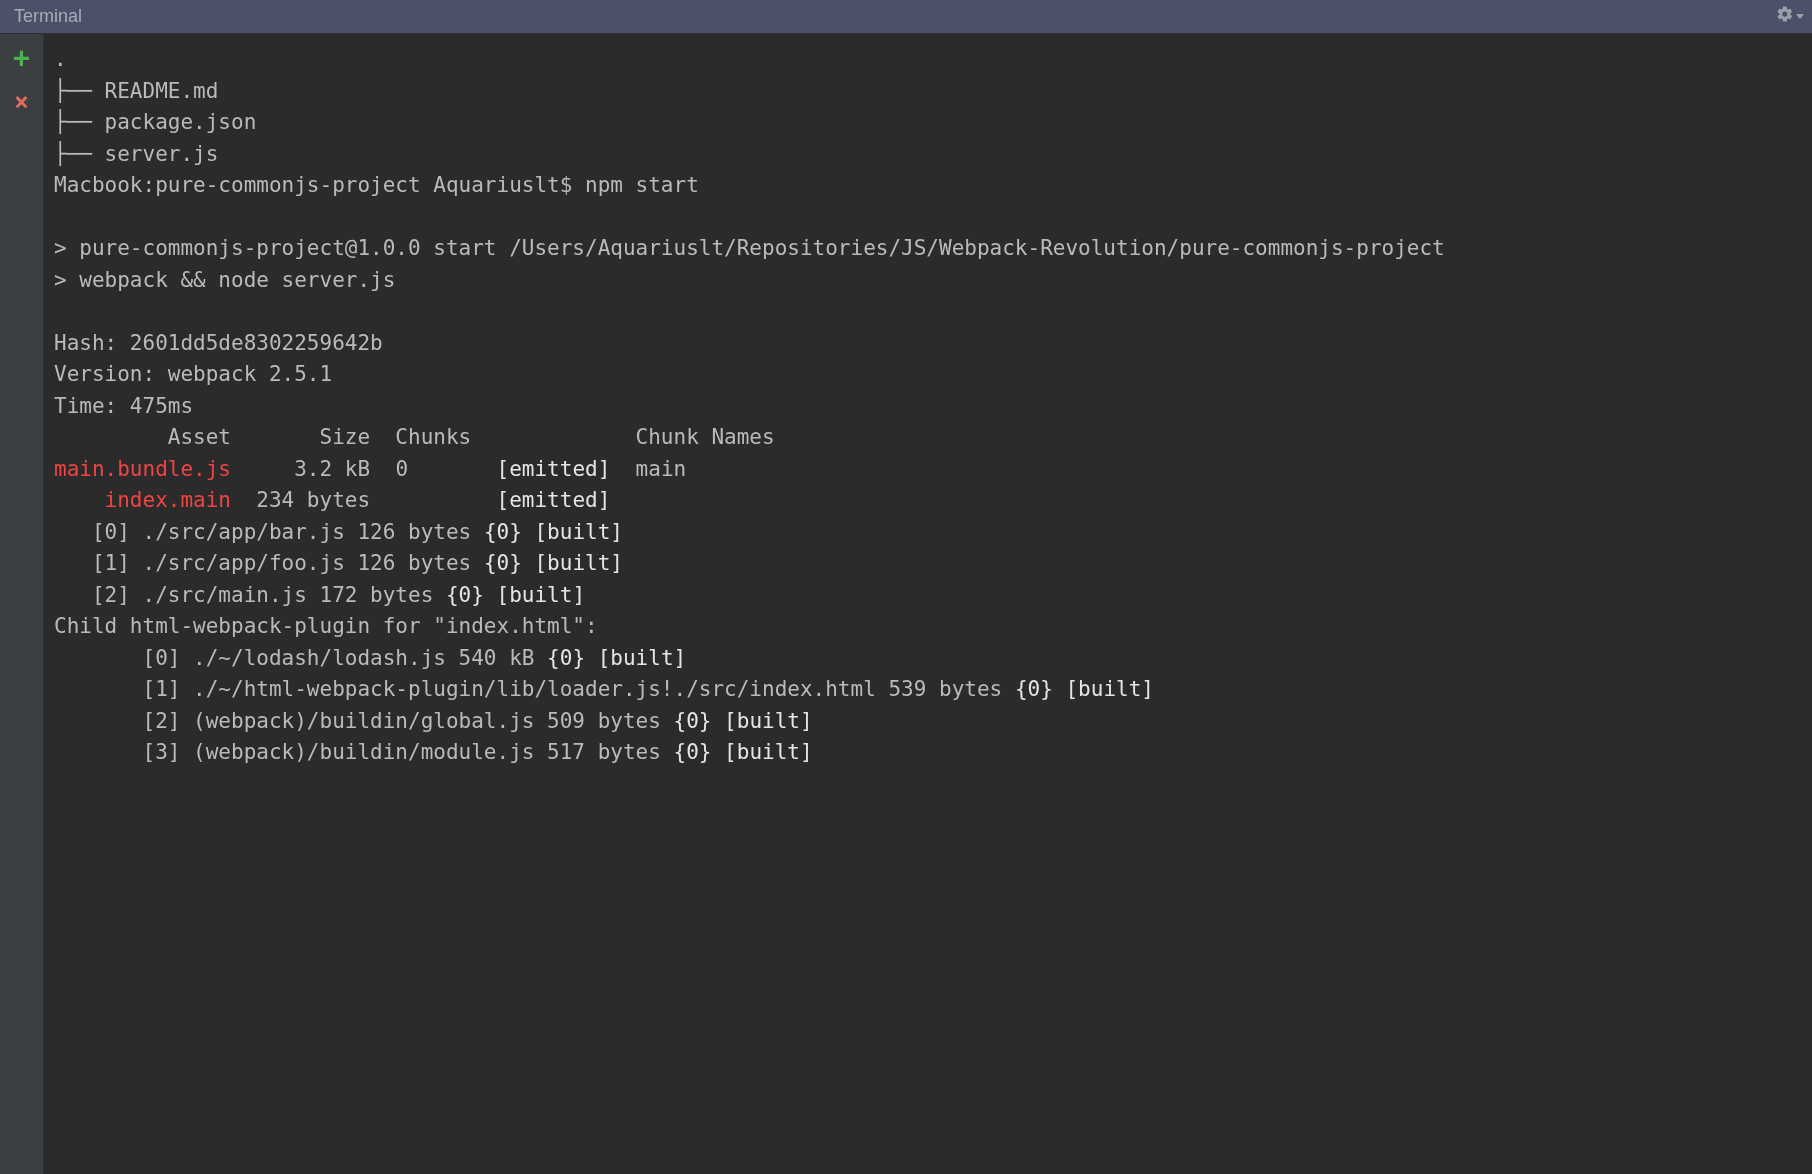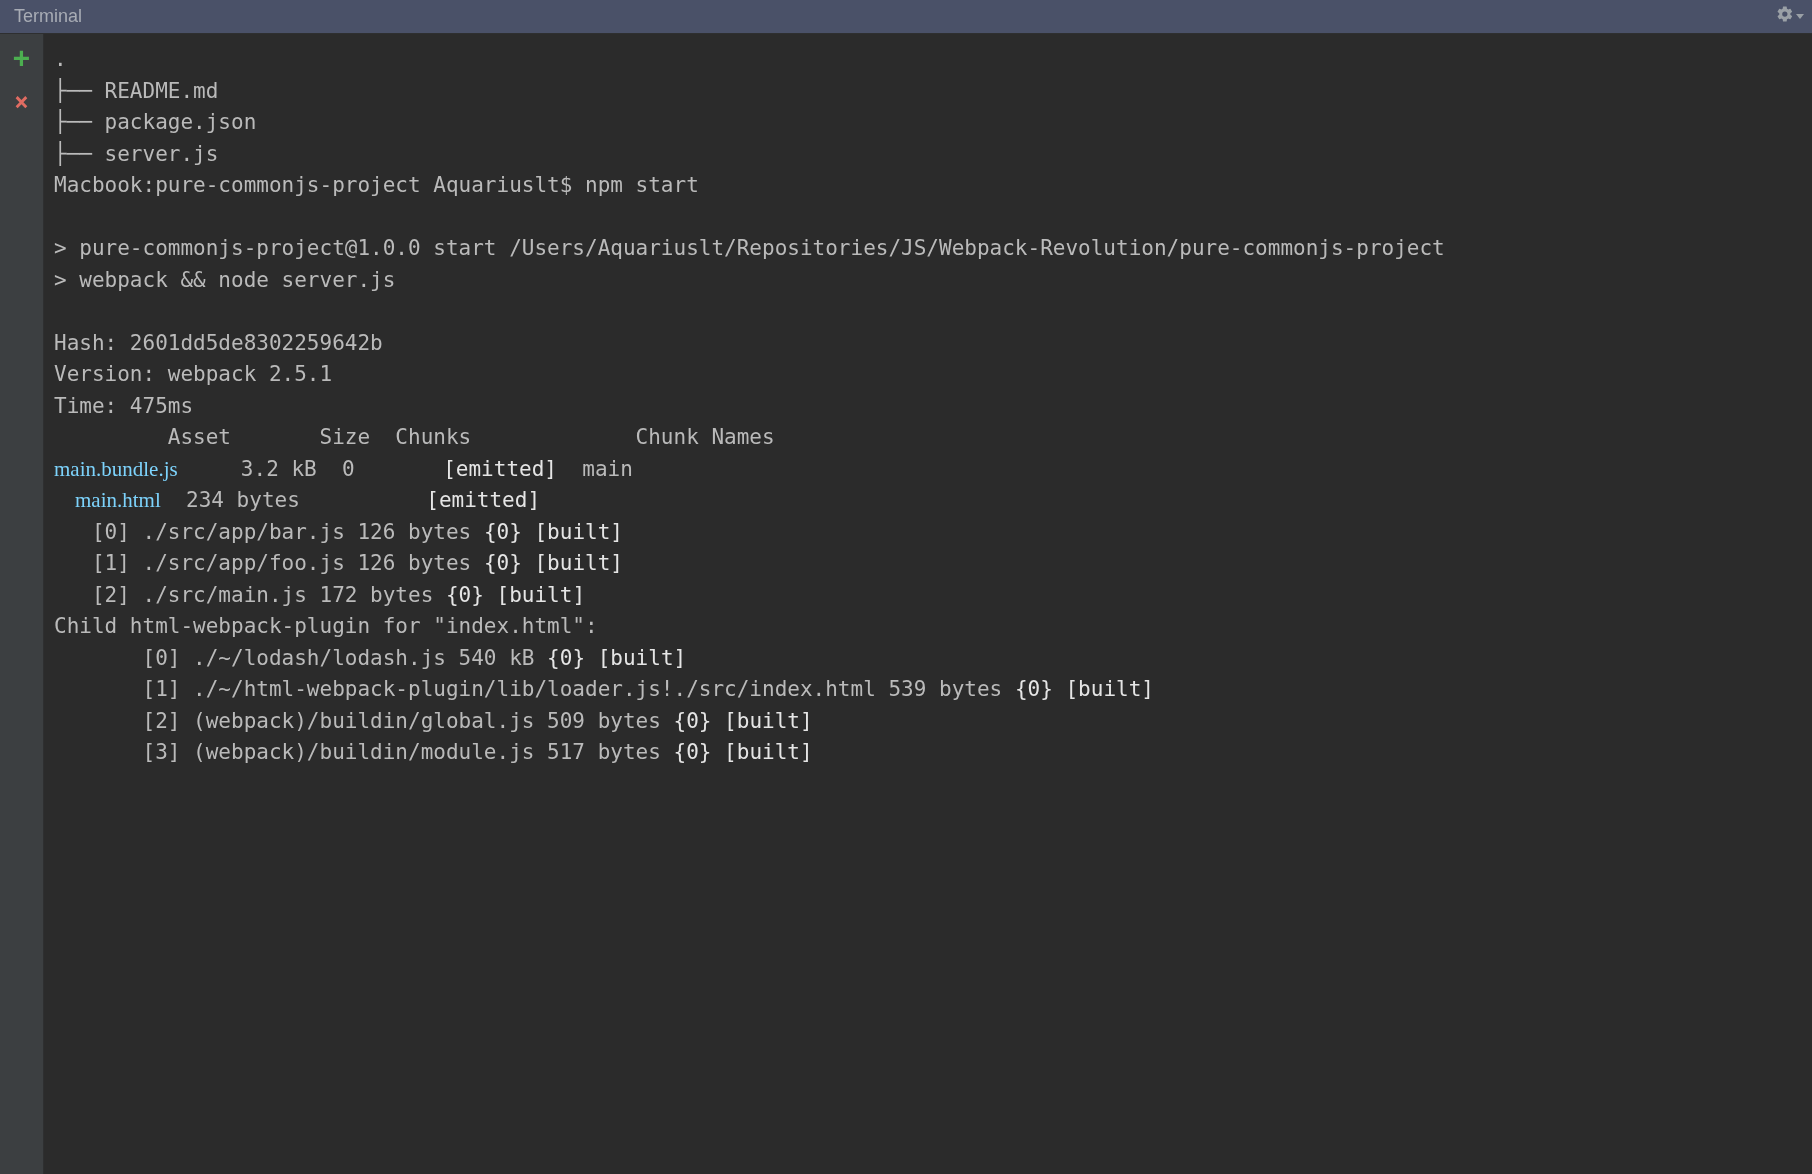--- a/index.html
+++ b/index.html
@@ -66,21 +66,21 @@
   .close { color: #e06c62; font-size: 24px; font-weight: bold; }
   .terminal {
     flex: 1;
     background: #2b2b2b;
     padding: 10px 0 0 10px;
     white-space: pre;
     line-height: 1.5;
     overflow: hidden;
     font-variant-ligatures: none;
   }
-  .g  { color: #7dd3fc; font-family: Liberation Serif, serif; }   
+  .g  { color: #ef4444; }   
   .y  { color: #e5e5e5; }   
 </style>
 </head>
 <body>
 
 <div class="window">
   <div class="titlebar">
     <div class="left">
       <span>Terminal</span>
     </div>
@@ -106,21 +106,21 @@
 Macbook:pure-commonjs-project Aquariuslt$ npm start
 
 &gt; pure-commonjs-project@1.0.0 start /Users/Aquariuslt/Repositories/JS/Webpack-Revolution/pure-commonjs-project
 &gt; webpack &amp;&amp; node server.js
 
 Hash: 2601dd5de8302259642b
 Version: webpack 2.5.1
 Time: 475ms
          Asset       Size  Chunks             Chunk Names
 <span class="g">main.bundle.js</span>     3.2 kB  0       <span class="y">[emitted]</span>  main
-<span class="g">    main.html</span>  234 bytes          <span class="y">[emitted]</span>  
+<span class="g">    index.main</span>  234 bytes          <span class="y">[emitted]</span>  
    [0] ./src/app/bar.js 126 bytes <span class="y">{0}</span> <span class="y">[built]</span>
    [1] ./src/app/foo.js 126 bytes <span class="y">{0}</span> <span class="y">[built]</span>
    [2] ./src/main.js 172 bytes <span class="y">{0}</span> <span class="y">[built]</span>
 Child html-webpack-plugin for "index.html":
        [0] ./~/lodash/lodash.js 540 kB <span class="y">{0}</span> <span class="y">[built]</span>
        [1] ./~/html-webpack-plugin/lib/loader.js!./src/index.html 539 bytes <span class="y">{0}</span> <span class="y">[built]</span>
        [2] (webpack)/buildin/global.js 509 bytes <span class="y">{0}</span> <span class="y">[built]</span>
        [3] (webpack)/buildin/module.js 517 bytes <span class="y">{0}</span> <span class="y">[built]</span>
 </div>
   </div>

